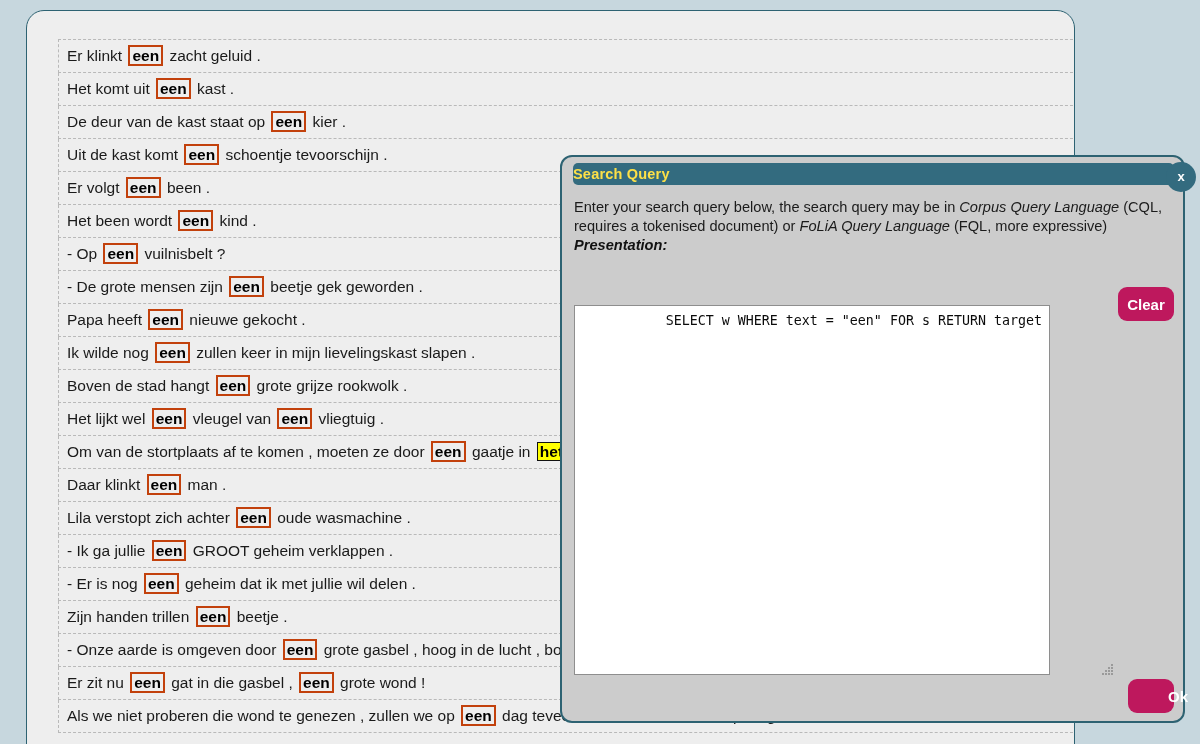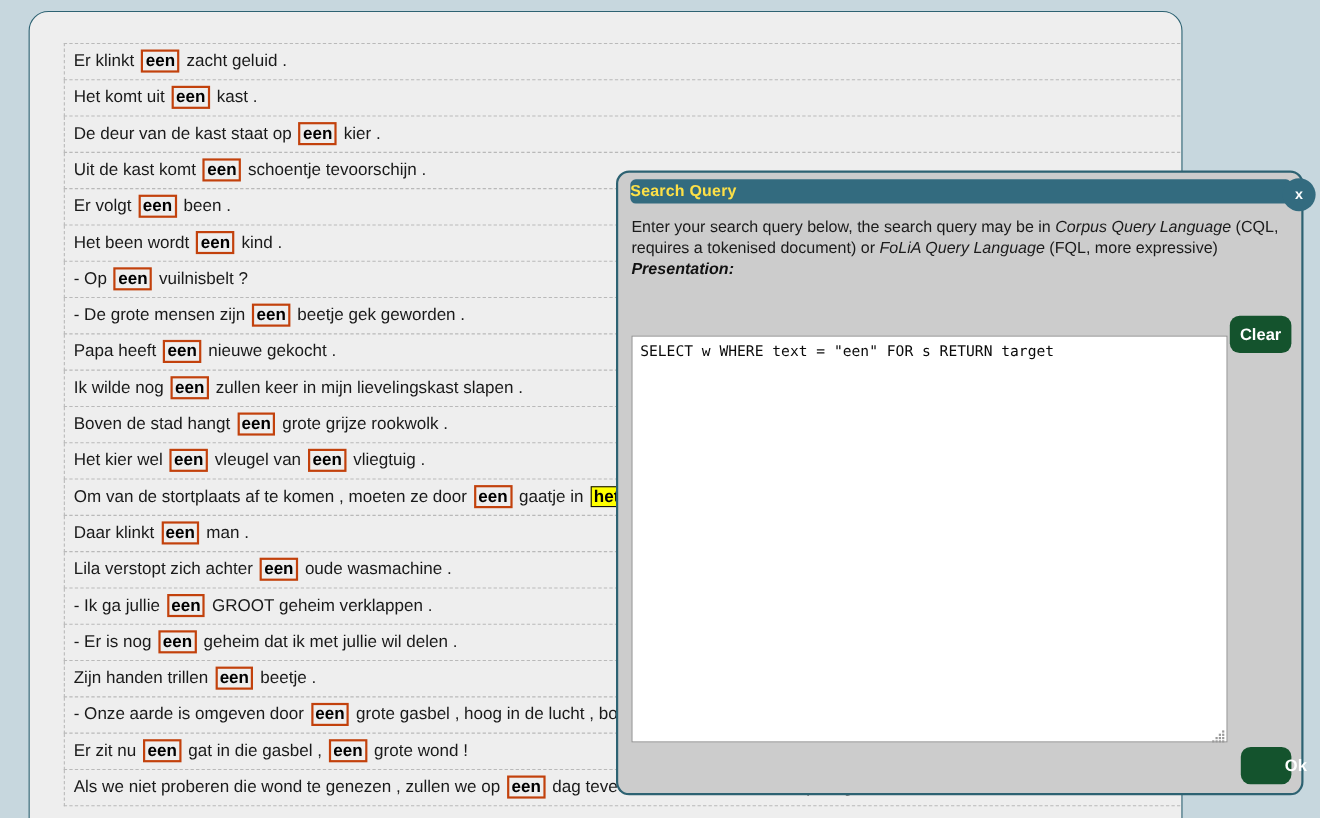--- a/index.html
+++ b/index.html
@@ -146,45 +146,46 @@
     left: 2.5px; top: 2.5px;
     width: 6px; height: 6px;
     border-radius: 50%;
     background: #232323;
   }
   .radio-label { vertical-align: middle; }
 
   .query-box {
     position: absolute;
     left: 12px; top: 148px;
-    width: 542px; height: 370px;
+    width: 476px; height: 370px;
     background: #ffffff;
     border: 1px solid #8e8e8e;
     box-sizing: border-box;
     padding: 6px 7px;
     font-family: "DejaVu Sans Mono", monospace;
     font-size: 13.3px;
     color: #0a0a0a;
     line-height: 17px;
     overflow: hidden;
     white-space: pre-wrap;
     resize: none;
     outline: none;
+    text-align: right;
   }
   .resize-grip {
     position: absolute;
     left: 538px; top: 506px;
     width: 14px; height: 14px;
     z-index: 3;
     pointer-events: none;
   }
 
   .btn {
     position: absolute;
-    background: #14532d;
+    background: #be185d;
     color: #ffffff;
     font-size: 15px;
     font-weight: bold;
     border: none;
     border-radius: 9px;
     text-align: center;
     cursor: pointer;
     font-family: "Liberation Sans", sans-serif;
   }
   .btn-clear { left: 556px; top: 130px; width: 56px; height: 34px; line-height: 34px; }
@@ -201,21 +202,21 @@
         <div class="sentence"><span class="w">Het komt uit </span><span class="hit">een</span><span class="w"> kast .</span></div>
         <div class="sentence"><span class="w">De deur van de kast staat op </span><span class="hit">een</span><span class="w"> kier .</span></div>
         <div class="sentence"><span class="w">Uit de kast komt </span><span class="hit">een</span><span class="w"> schoentje tevoorschijn .</span></div>
         <div class="sentence"><span class="w">Er volgt </span><span class="hit">een</span><span class="w"> been .</span></div>
         <div class="sentence"><span class="w">Het been wordt </span><span class="hit">een</span><span class="w"> kind .</span></div>
         <div class="sentence"><span class="w">- Op </span><span class="hit">een</span><span class="w"> vuilnisbelt ?</span></div>
         <div class="sentence"><span class="w">- De grote mensen zijn </span><span class="hit">een</span><span class="w"> beetje gek geworden .</span></div>
         <div class="sentence"><span class="w">Papa heeft </span><span class="hit">een</span><span class="w"> nieuwe gekocht .</span></div>
         <div class="sentence"><span class="w">Ik wilde nog </span><span class="hit">een</span><span class="w"> zullen keer in mijn lievelingskast slapen .</span></div>
         <div class="sentence"><span class="w">Boven de stad hangt </span><span class="hit">een</span><span class="w"> grote grijze rookwolk .</span></div>
-        <div class="sentence"><span class="w">Het kier wel </span><span class="hit">een</span><span class="w"> vleugel van </span><span class="hit">een</span><span class="w"> vliegtuig .</span></div>
+        <div class="sentence"><span class="w">Het lijkt wel </span><span class="hit">een</span><span class="w"> vleugel van </span><span class="hit">een</span><span class="w"> vliegtuig .</span></div>
         <div class="sentence"><span class="w">Om van de stortplaats af te komen , moeten ze door </span><span class="hit">een</span><span class="w"> gaatje in </span><span class="hl">het</span><span class="w"> hek kruipen .</span></div>
         <div class="sentence"><span class="w">Daar klinkt </span><span class="hit">een</span><span class="w"> man .</span></div>
         <div class="sentence"><span class="w">Lila verstopt zich achter </span><span class="hit">een</span><span class="w"> oude wasmachine .</span></div>
         <div class="sentence"><span class="w">- Ik ga jullie </span><span class="hit">een</span><span class="w"> GROOT geheim verklappen .</span></div>
         <div class="sentence"><span class="w">- Er is nog </span><span class="hit">een</span><span class="w"> geheim dat ik met jullie wil delen .</span></div>
         <div class="sentence"><span class="w">Zijn handen trillen </span><span class="hit">een</span><span class="w"> beetje .</span></div>
         <div class="sentence"><span class="w">- Onze aarde is omgeven door </span><span class="hit">een</span><span class="w"> grote gasbel , hoog in de lucht , boven de wolken .</span></div>
         <div class="sentence"><span class="w">Er zit nu </span><span class="hit">een</span><span class="w"> gat in die gasbel , </span><span class="hit">een</span><span class="w"> grote wond !</span></div>
         <div class="sentence"><span class="w">Als we niet proberen die wond te genezen , zullen we op </span><span class="hit">een</span><span class="w"> dag teveel slechte zonnestralen opvangen .</span></div>
       </div>

